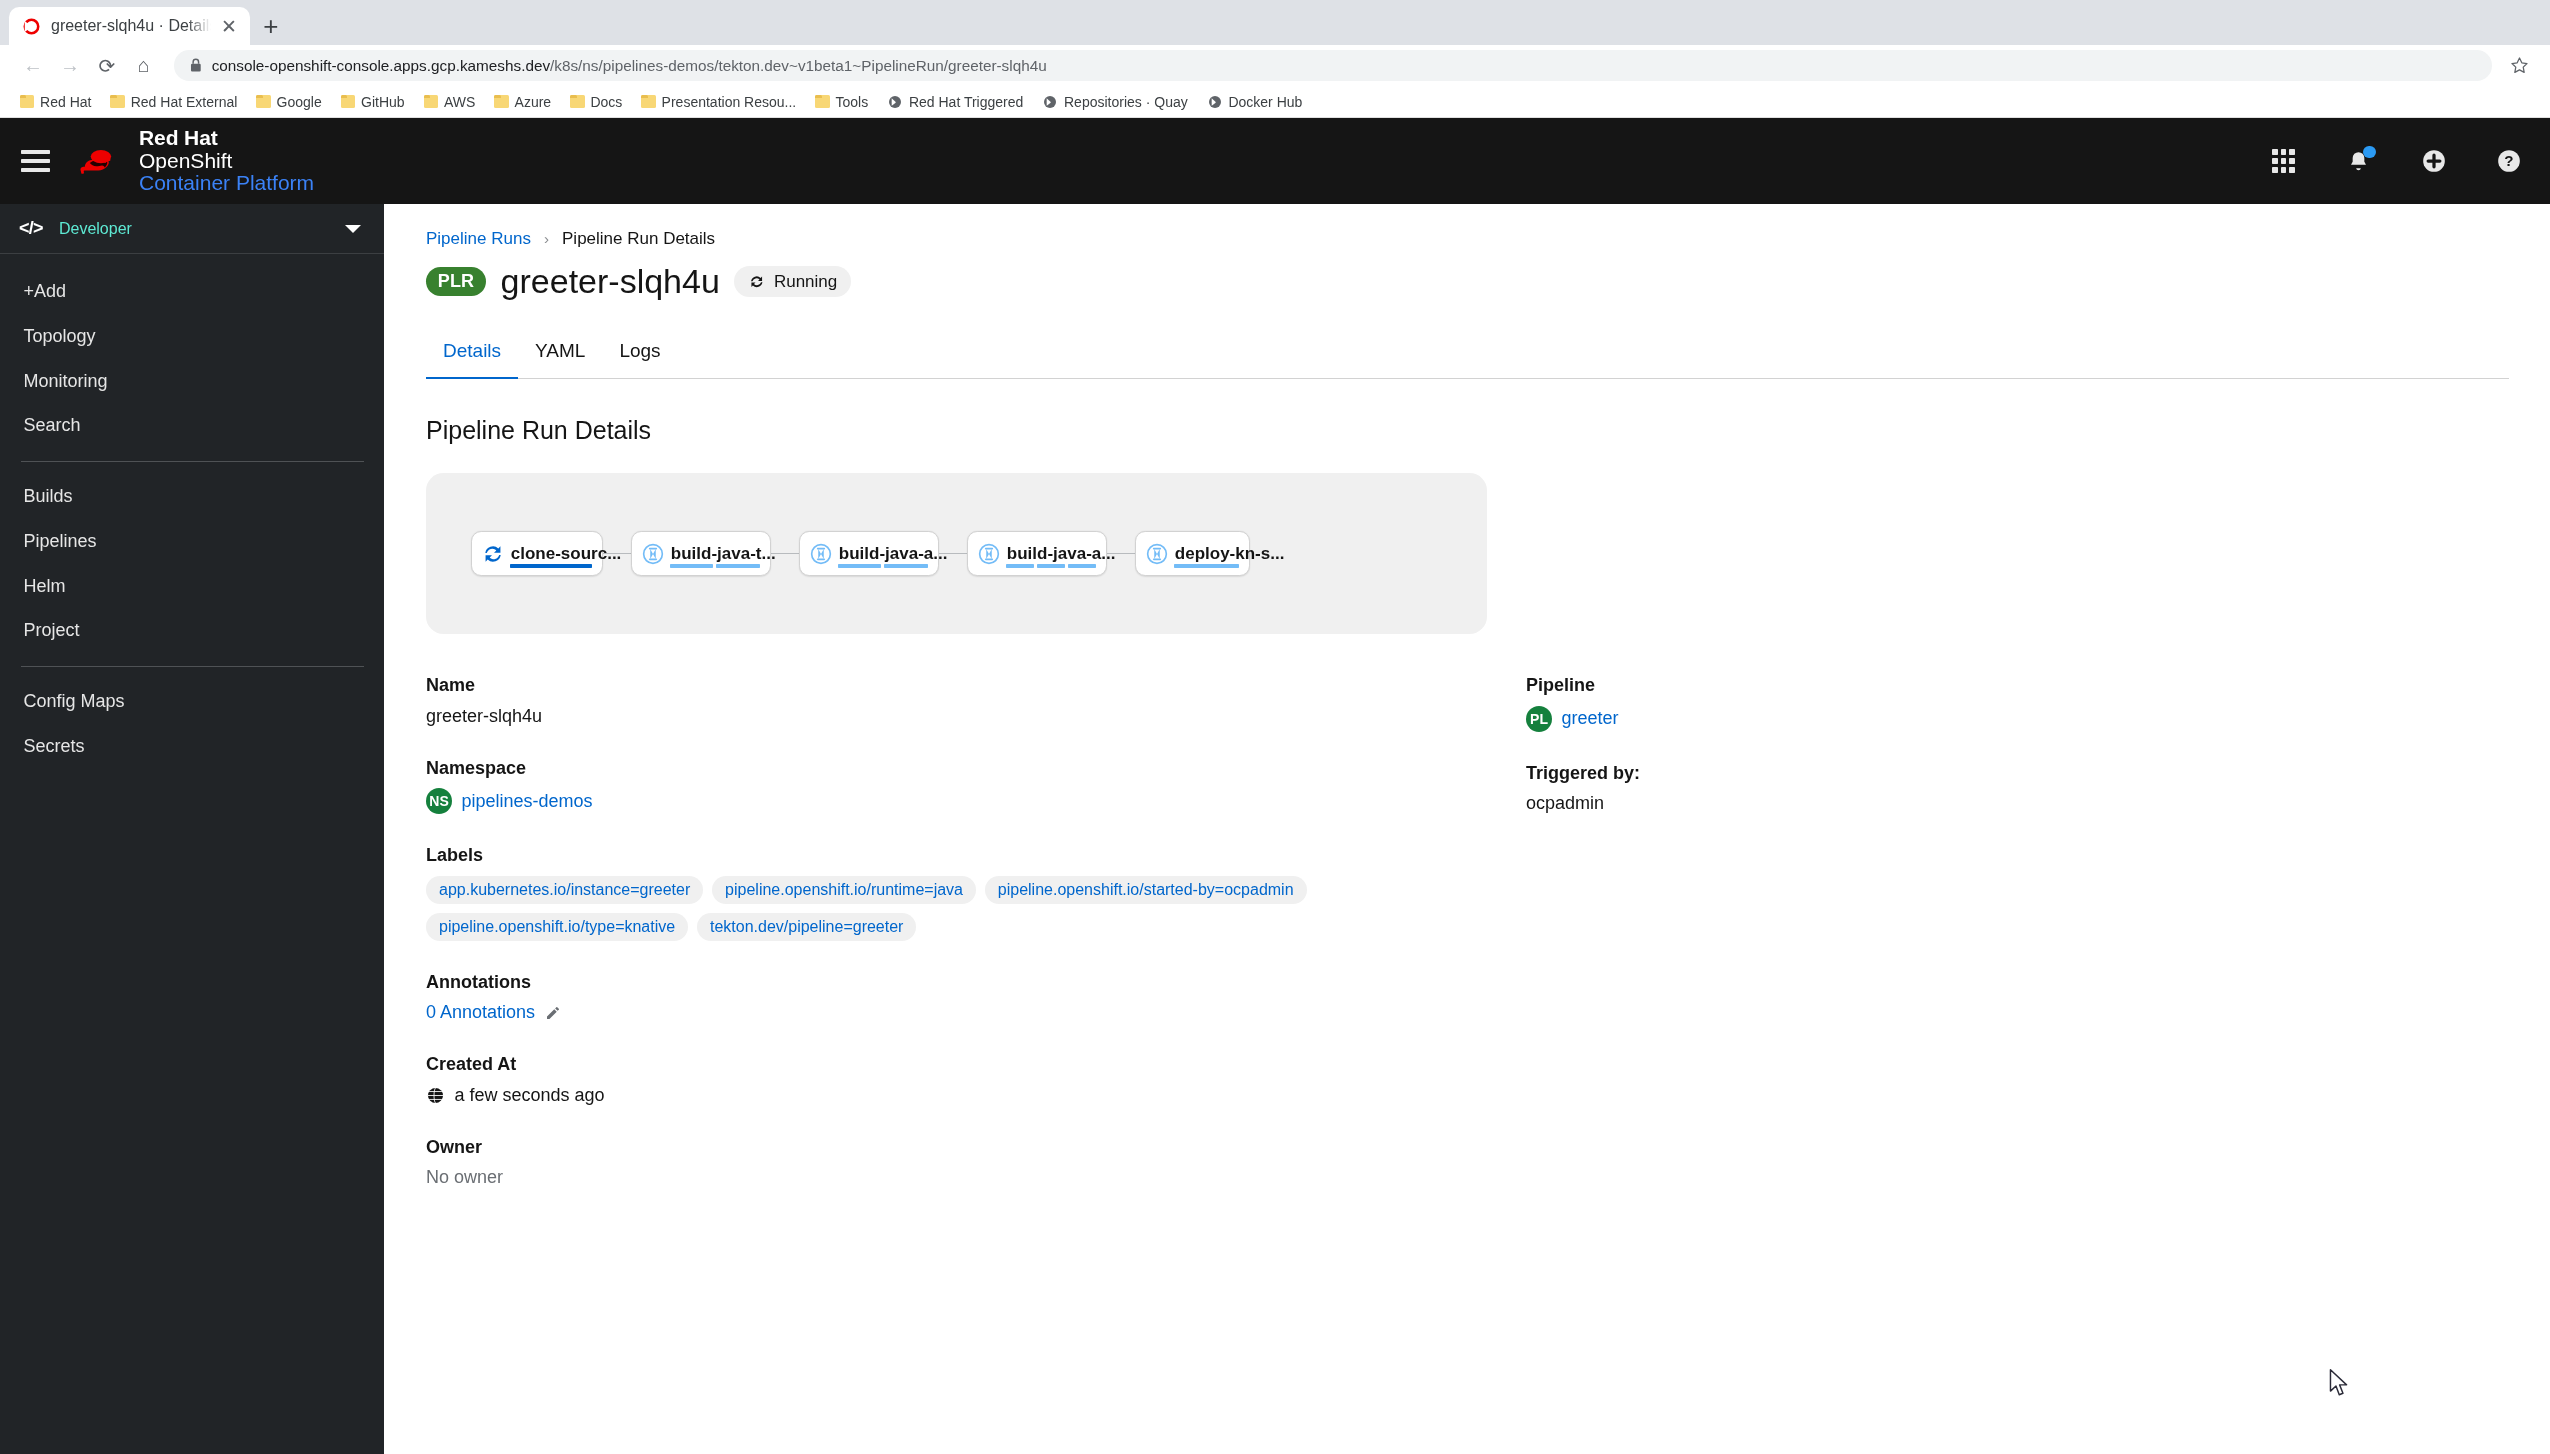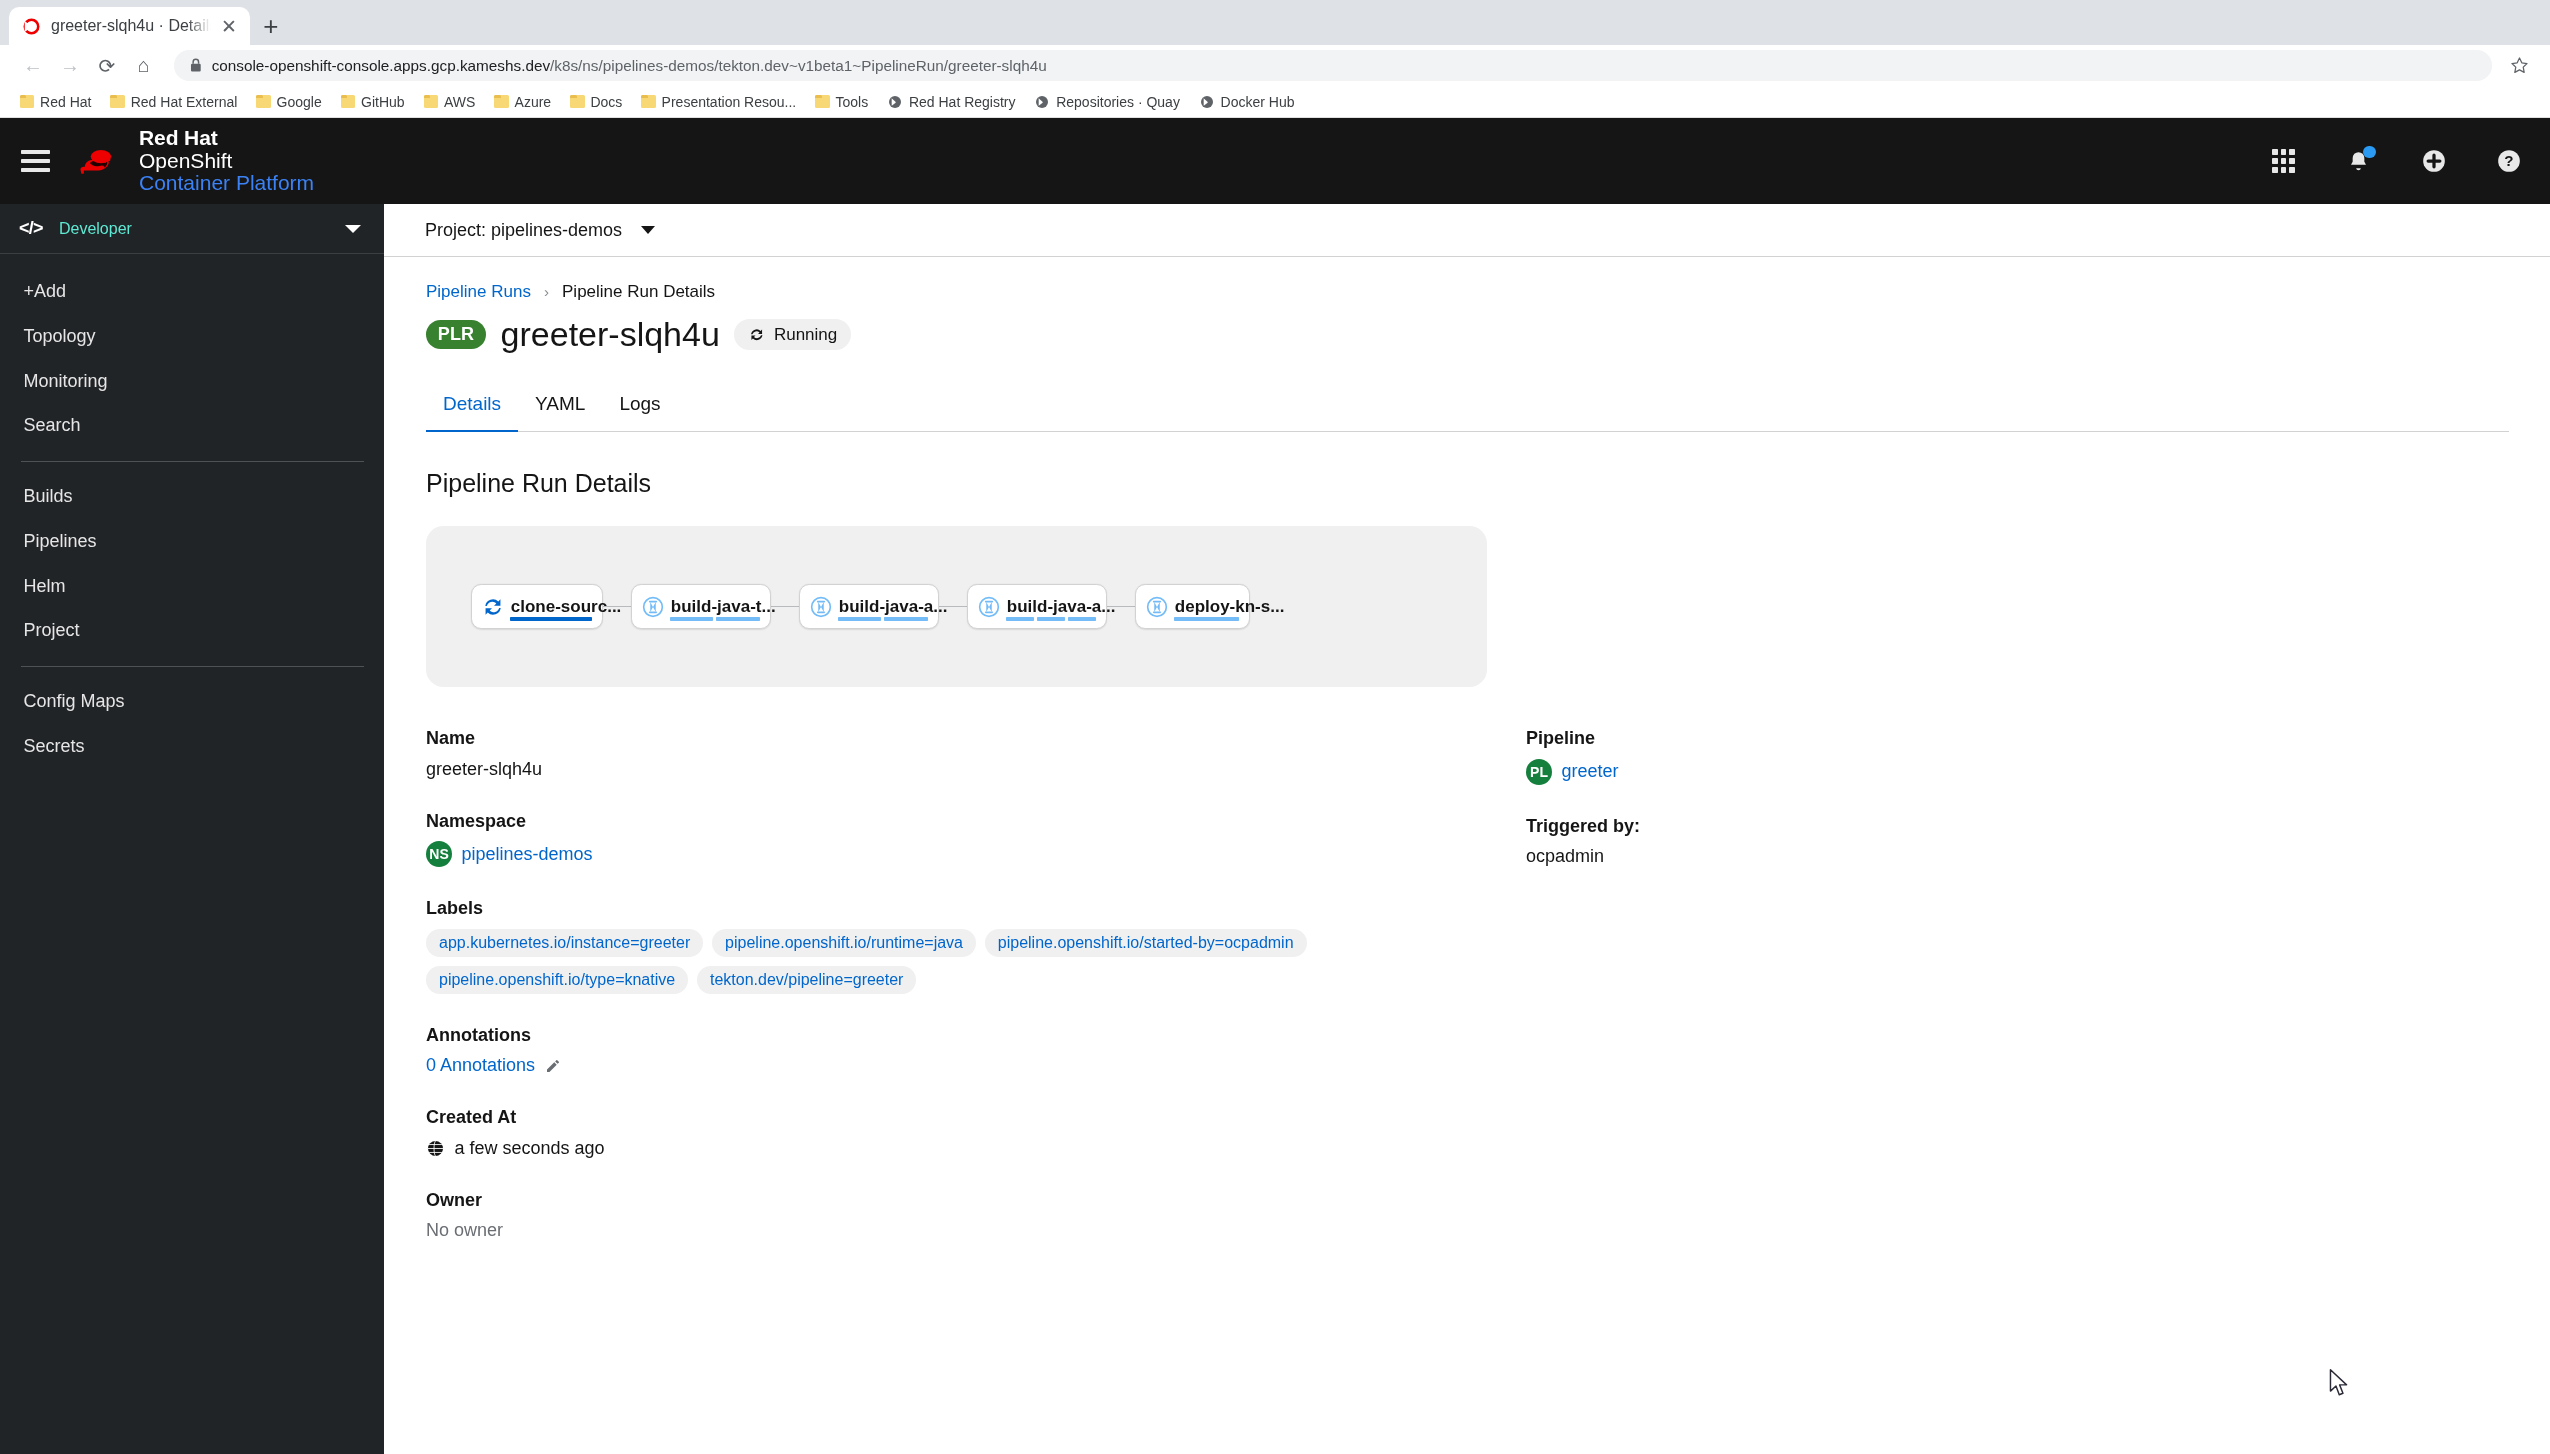--- a/index.html
+++ b/index.html
@@ -257,21 +257,21 @@
       </div>
       <div class="bm">
         <span class="bm-folder"></span>
         <span class="bm-label">Tools</span>
       </div>
       <div class="bm">
         <svg class="bm-rh" viewBox="0 0 24 24">
           <circle cx="12" cy="12" r="9" fill="#5f6368"></circle>
           <path d="M7 6.5 L13 12 L13 13 L7 17.5 Z" fill="#fff"></path>
         </svg>
-        <span class="bm-label">Red Hat Registry</span>
+        <span class="bm-label">Red Hat Triggered</span>
       </div>
       <div class="bm">
         <svg class="bm-rh" viewBox="0 0 24 24">
           <circle cx="12" cy="12" r="9" fill="#5f6368"></circle>
           <path d="M7 6.5 L13 12 L13 13 L7 17.5 Z" fill="#fff"></path>
         </svg>
         <span class="bm-label">Repositories · Quay</span>
       </div>
       <div class="bm">
         <svg class="bm-rh" viewBox="0 0 24 24">
@@ -357,24 +357,20 @@
         <div class="nav-item">Helm</div>
         <div class="nav-item">Project</div>
         <div class="nav-sep"></div>
         <div class="nav-item">Config Maps</div>
         <div class="nav-item">Secrets</div>
       </div>
   </div>
 
   <div class="main">
 
-    <div class="project-bar">
-      <span class="project-label">Project: pipelines-demos</span>
-      <span class="project-caret"></span>
-    </div>
 
     <div class="content">
 
       <div class="breadcrumb">
         <span class="bc-link">Pipeline Runs</span>
         <span class="bc-sep">›</span>
         <span class="bc-current">Pipeline Run Details</span>
       </div>
 
       <div class="title-row">

